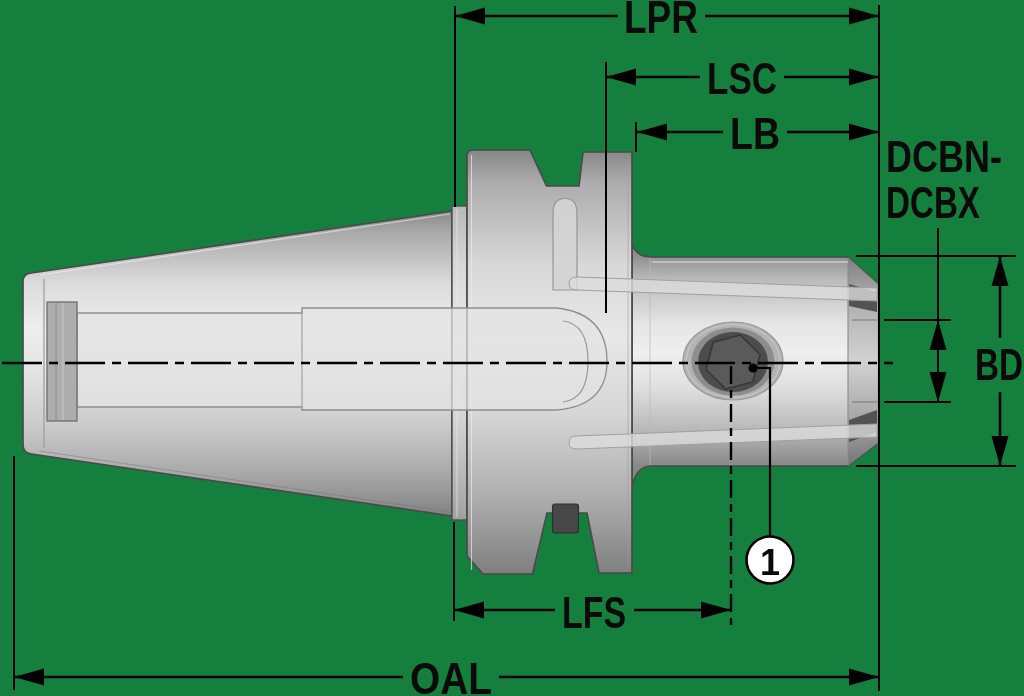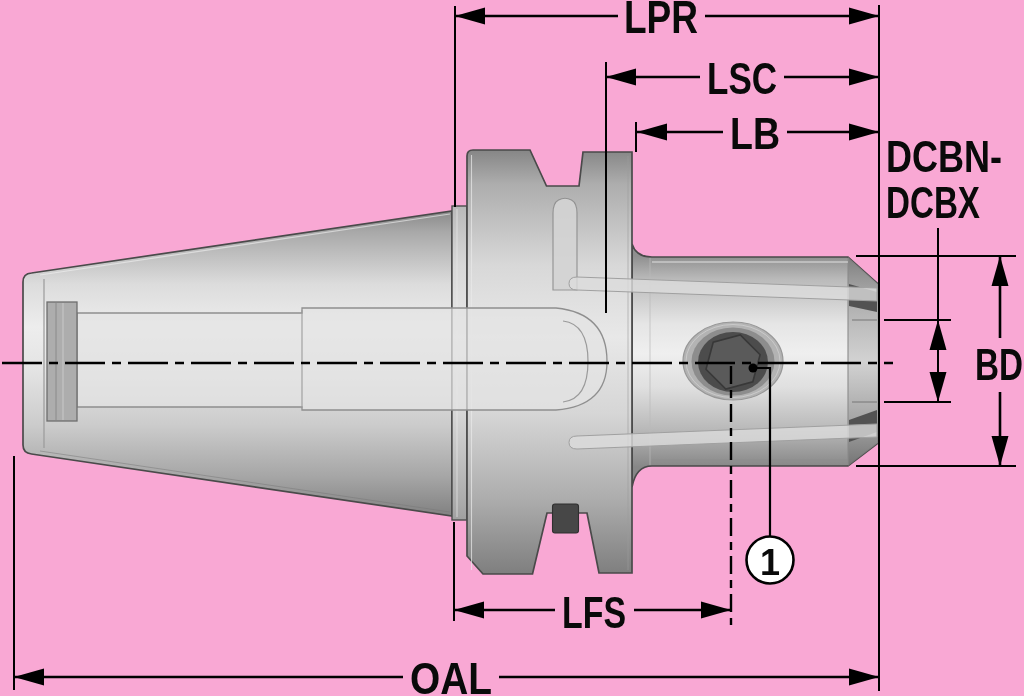--- a/index.html
+++ b/index.html
@@ -1,19 +1,19 @@
 <!DOCTYPE html>
 <html><head>
 <meta charset="utf-8">
 <style>
   html,body{margin:0;padding:0;background:#ffffff;}
   .stage{
     position:relative;
     width:1024px;height:696px;
-    background:#f9a8d4;
+    background:#15803d;
     overflow:hidden;
     font-family:"Liberation Sans", sans-serif;
   }
   svg{display:block;}
   text.dim{
     font-family:"Liberation Sans","DejaVu Sans",sans-serif;
     font-weight:700;
     fill:#0a0a0a;
   }
 </style>

